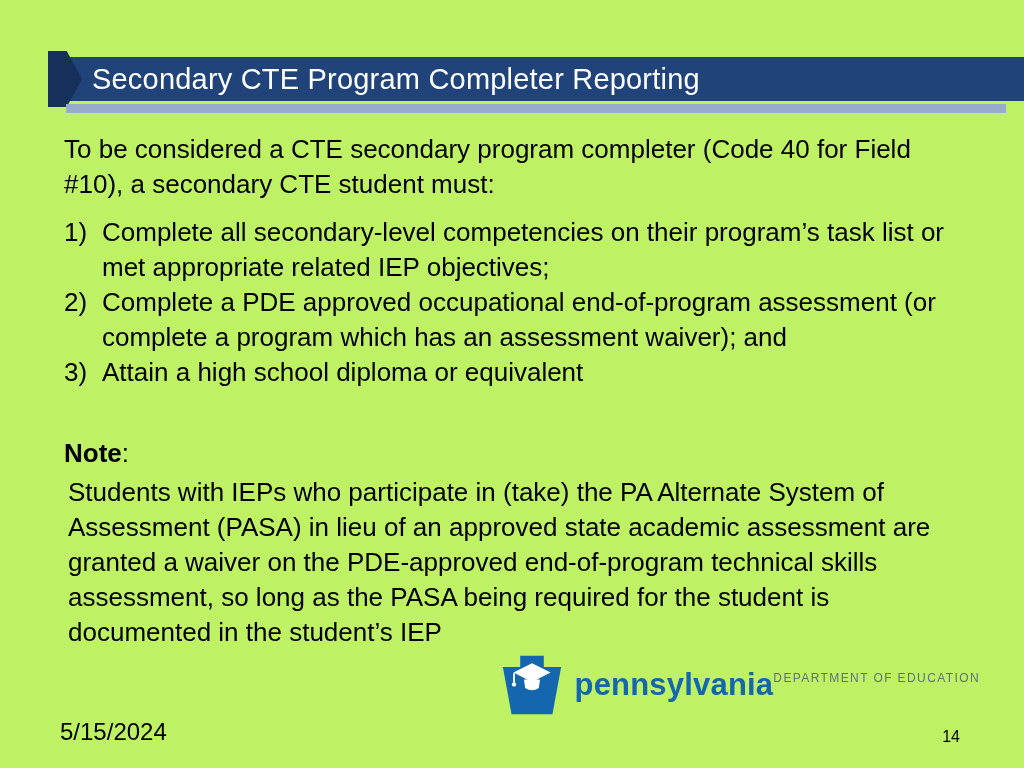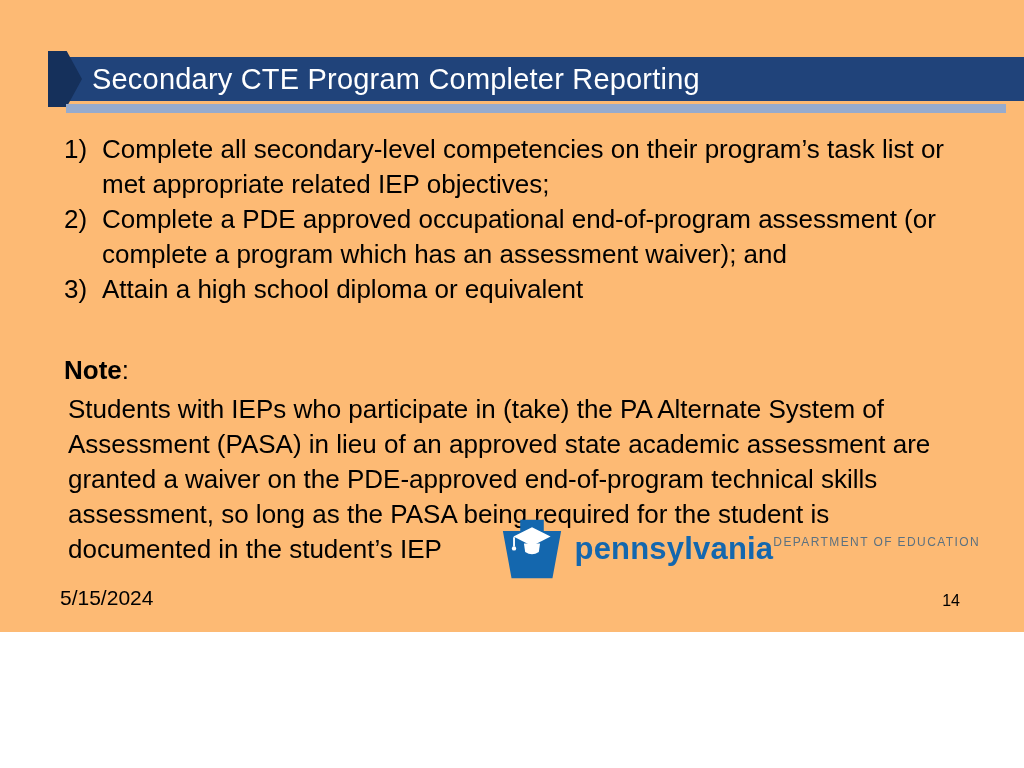--- a/index.html
+++ b/index.html
@@ -4,22 +4,22 @@
 <style>
   html, body {
     margin: 0;
     padding: 0;
     background: #ffffff;
     font-family: "Liberation Sans", sans-serif;
   }
   .slide {
     position: relative;
     width: 1024px;
-    height: 632px;
-    background: #fdba74;
+    height: 768px;
+    background: #bef264;
     overflow: hidden;
     color: #000000;
   }
 
   
   .title-bar {
     position: absolute;
     left: 56px;
     right: 0;
     top: 57px;
@@ -92,21 +92,21 @@
   .note-body {
     margin: 4px;
     max-width: 900px;
   }
 
   
   .footer-date {
     position: absolute;
     left: 60px;
     bottom: 22px;
-    font-size: 21px;
+    font-size: 24px;
   }
   .page-number {
     position: absolute;
     right: 64px;
     bottom: 22px;
     font-size: 16px;
   }
 
   
   .pde-logo {
@@ -148,20 +148,21 @@
 
 <div class="slide">
 
   <div class="title-bar">
     <h1>Secondary CTE Program Completer Reporting</h1>
   </div>
   <div class="header-accent"></div>
   <div class="title-underline"></div>
 
   <div class="content">
+    <p class="intro">To be considered a CTE secondary program completer (Code 40 for Field #10), a secondary CTE student must:</p>
 
     <ol class="numlist">
       <li class="numitem">
         <span class="num">1)</span>
         <span class="txt">Complete all secondary-level competencies on their program’s task list or met appropriate related IEP objectives;</span>
       </li>
       <li class="numitem">
         <span class="num">2)</span>
         <span class="txt">Complete a PDE approved occupational end-of-program assessment (or complete a program which has an assessment waiver); and</span>
       </li>

